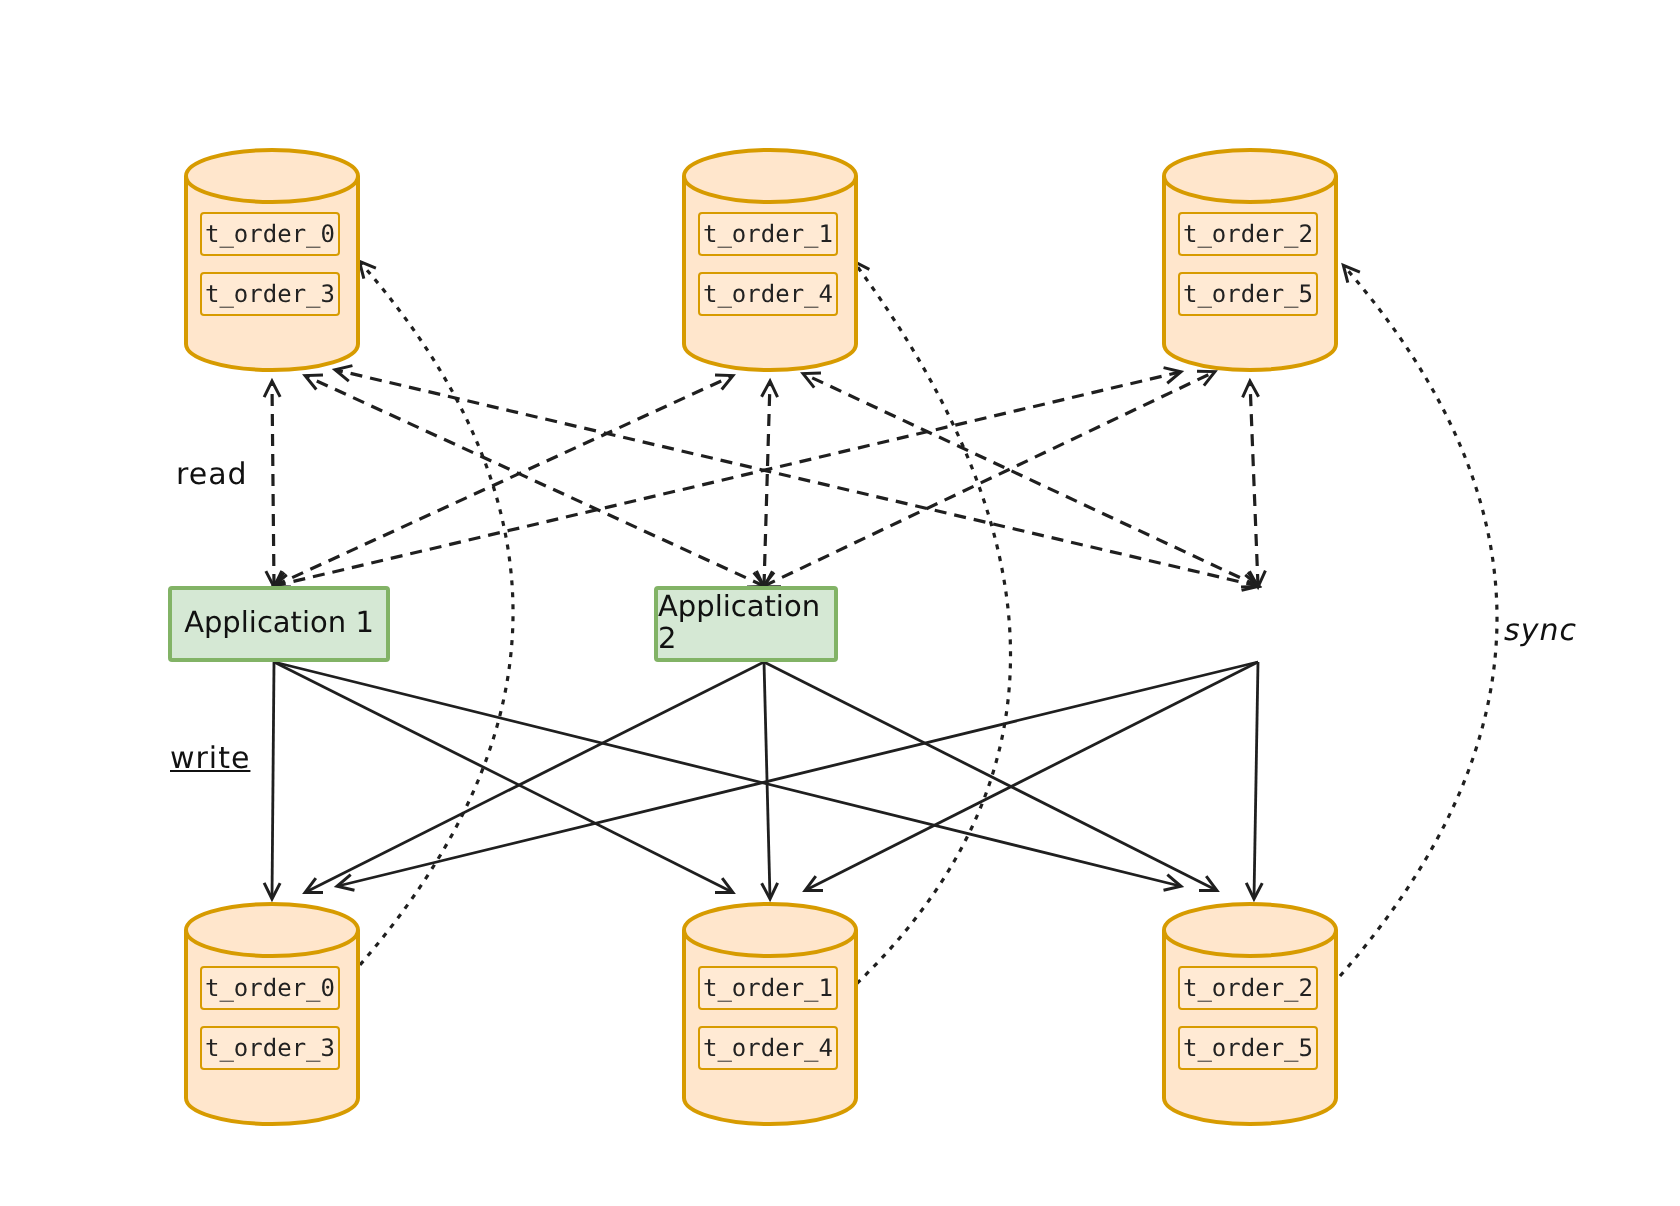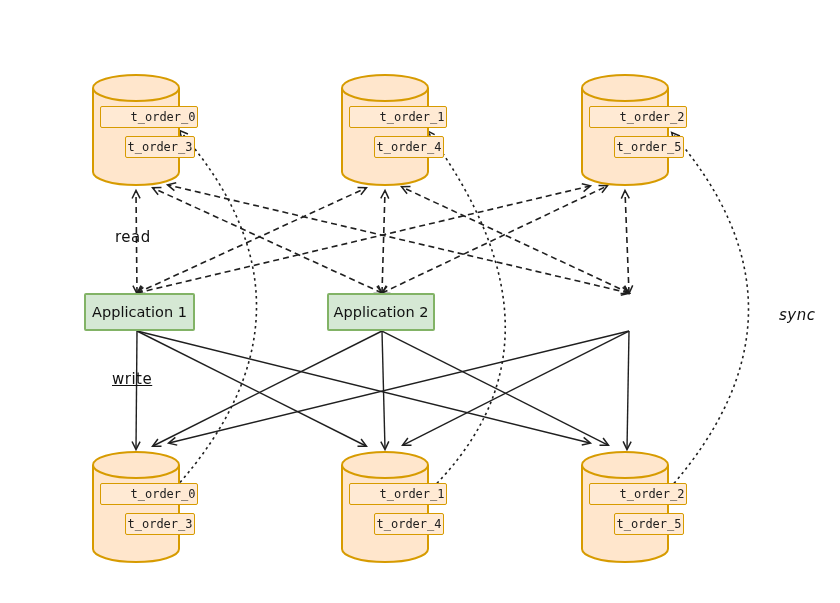--- a/index.html
+++ b/index.html
@@ -11,29 +11,29 @@
   .arrows{position:absolute;left:0;top:0;width:840px;height:603px;}
   
   .db{position:absolute;width:88px;height:114px;}
   .db svg{position:absolute;left:0;top:0;}
   .tbl{
     position:absolute;left:8px;width:68px;height:20px;line-height:20px;
     border:1.5px solid #D79B00;background:#FFEAD4;border-radius:2px;
     font-family:"DejaVu Sans Mono","Liberation Mono",monospace;
     font-size:12px;text-align:center;color:#222;
   }
-  .tbl.r1{top:33px;padding-left:28px;} .tbl.r2{top:63px;margin-left:25px;}
+  .tbl.r1{top:33px;} .tbl.r2{top:63px;}
   
   .app{
     position:absolute;height:38px;background:#D5E8D4;border:2px solid #82B366;
     border-radius:2px;display:flex;align-items:center;justify-content:center;
     font-size:14.5px;color:#111;box-sizing:border-box;
   }
   
-  .edge-label{position:absolute;font-size:15px;color:#111;letter-spacing:.5px;margin-left:27px;}
+  .edge-label{position:absolute;font-size:15px;color:#111;letter-spacing:.5px;}
   
   .wm{position:absolute;right:16px;bottom:8px;height:18px;font-size:13px;color:#9b9b9b;}
   .wm .wm2{
     position:absolute;right:6px;top:1px;color:#b9b9b9;opacity:.55;font-size:13px;white-space:nowrap;
   }
   .wm .wm1{position:relative;white-space:nowrap;}
 </style>
 </head>
 <body>
 
@@ -101,21 +101,21 @@
       <path d="M1 15 V99 A43 13 0 0 0 87 99 V15" fill="#FFE6CC" stroke="#D79B00" stroke-width="2"></path>
       <ellipse cx="44" cy="15" rx="43" ry="13" fill="#FFE6CC" stroke="#D79B00" stroke-width="2"></ellipse>
     </svg>
     <div class="tbl r1">t_order_2</div>
     <div class="tbl r2">t_order_5</div>
   </div>
 
   <div class="app" style="left:84px;top:293px;width:111px;">
     <span>Application 1</span>
   </div>
-  <div class="app" style="left:327px;top:293px;width:108px;">
+  <div class="app" style="left:327px;top:293px;width:92px;">
     <span>Application 2</span>
   </div>
 
   <div class="db" style="left:92px;top:450px;">
     <svg width="88" height="114" viewBox="0 0 88 114">
       <path d="M1 15 V99 A43 13 0 0 0 87 99 V15" fill="#FFE6CC" stroke="#D79B00" stroke-width="2"></path>
       <ellipse cx="44" cy="15" rx="43" ry="13" fill="#FFE6CC" stroke="#D79B00" stroke-width="2"></ellipse>
     </svg>
     <div class="tbl r1">t_order_0</div>
     <div class="tbl r2">t_order_3</div>

